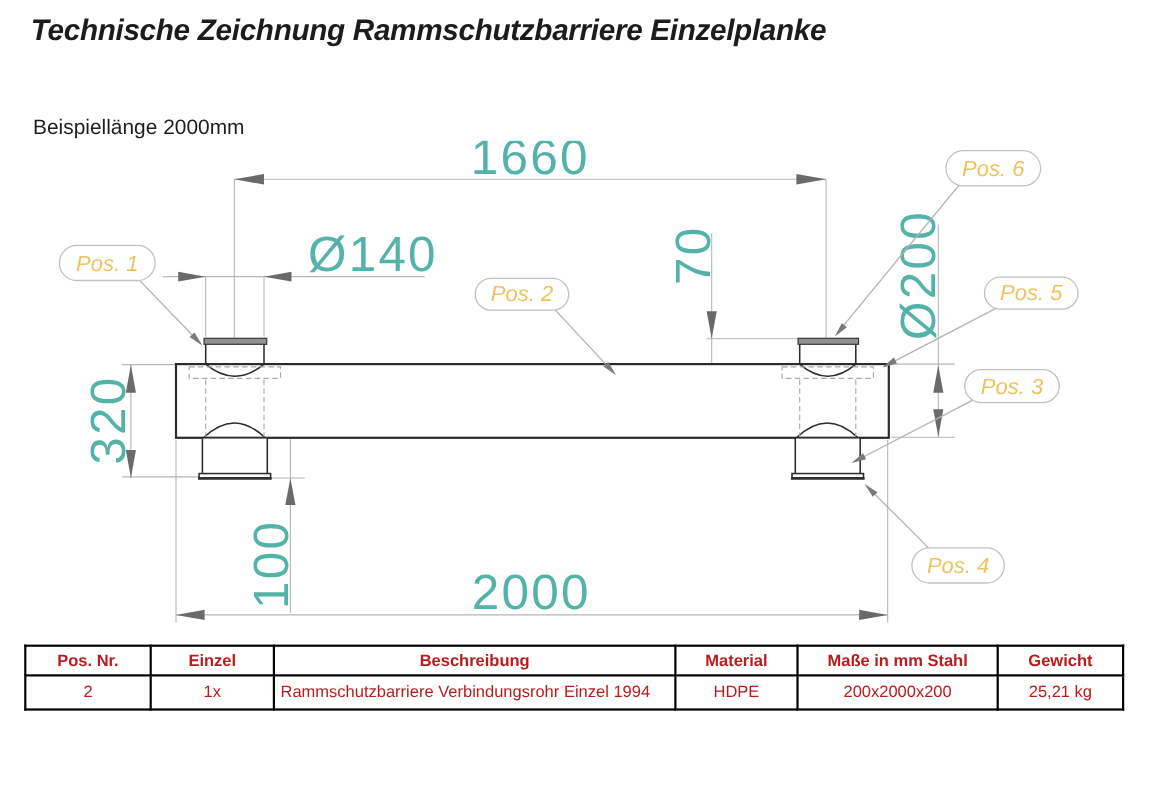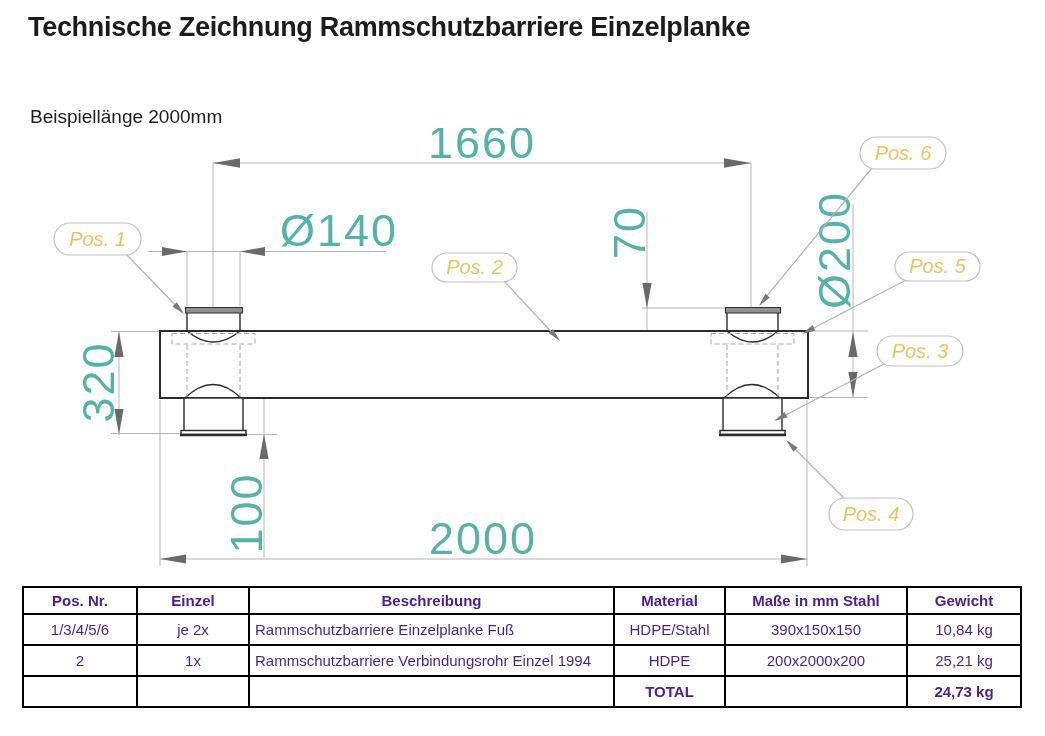--- a/index.html
+++ b/index.html
@@ -1,36 +1,36 @@
 <!DOCTYPE html>
 <html><head>
 <meta charset="utf-8">
 <style>
   html,body{margin:0;padding:0;background:#ffffff;}
   #page{position:relative;width:1045px;height:736px;background:#fff;overflow:hidden;
         font-family:"Liberation Sans",sans-serif;}
   #doc-title{position:absolute;left:28px;top:12px;font-size:27px;font-weight:bold;
-             color:#1c1c1c;letter-spacing:-0.3px;}
+             color:#1c1c1c;letter-spacing:-0.3px;font-style:italic;}
   #doc-subtitle{position:absolute;left:30px;top:106px;font-size:19px;color:#1e1e1e;}
   #drawing{position:absolute;left:0;top:128px;width:1045px;height:460px;}
   .dimtxt{font-family:"Liberation Sans",sans-serif;font-size:45px;fill:#53B3A9;
           letter-spacing:2px;}
   .postxt{font-family:"Liberation Sans",sans-serif;font-size:20px;font-style:italic;
           fill:#EFC25E;}
   .cline{stroke:#B6B6B6;stroke-width:1;fill:none;}
   .leader{stroke:#B3B3B3;stroke-width:1.2;fill:none;}
   .arrow{fill:#6A6A6A;stroke:none;}
   .larrow{fill:#7A7A7A;stroke:none;}
   .part{stroke:#2B2B2B;stroke-width:2;fill:#FFFFFF;}
   .partthin{stroke:#2B2B2B;stroke-width:1.4;fill:none;}
   .partfill{stroke:#2B2B2B;stroke-width:1.4;fill:#FFFFFF;}
   .dashed{stroke:#A8A8A8;stroke-width:1;fill:none;stroke-dasharray:5 3;}
   .bubble{fill:#FFFFFF;stroke:#C2C2C2;stroke-width:1.2;}
   #parts-table{position:absolute;left:22px;top:586px;width:998px;border-collapse:collapse;
-               table-layout:fixed;font-size:15px;color:#4c1d95;}
+               table-layout:fixed;font-size:15px;color:#b91c1c;}
   #parts-table td,#parts-table th{border:2px solid #000;overflow:hidden;white-space:nowrap;
                text-align:center;padding:0 2px;}
   #parts-table th{font-weight:bold;height:25px;}
   #parts-table td{height:29px;}
   #parts-table td.desc{text-align:left;padding-left:5px;}
   #parts-table td.bold{font-weight:bold;}
 </style>
 </head>
 <body>
 
@@ -183,39 +183,23 @@
     <tbody>
         <tr>
       <th>Pos. Nr.</th>
       <th>Einzel</th>
       <th>Beschreibung</th>
       <th>Material</th>
       <th>Maße in mm Stahl</th>
       <th>Gewicht</th>
     </tr>
     <tr>
-      <td>1/3/4/5/6</td>
-      <td>je 2x</td>
-      <td class="desc">Rammschutzbarriere Einzelplanke Fuß</td>
-      <td>HDPE/Stahl</td>
-      <td>390x150x150</td>
-      <td>10,84 kg</td>
-    </tr>
-    <tr>
       <td>2</td>
       <td>1x</td>
       <td class="desc">Rammschutzbarriere Verbindungsrohr Einzel 1994</td>
       <td>HDPE</td>
       <td>200x2000x200</td>
       <td>25,21 kg</td>
     </tr>
-    <tr>
-      <td></td>
-      <td></td>
-      <td class="desc"></td>
-      <td class="bold">TOTAL</td>
-      <td></td>
-      <td class="bold">24,73 kg</td>
-    </tr>
   </tbody>
     </table>
 
 </div>
 
 </body></html>

